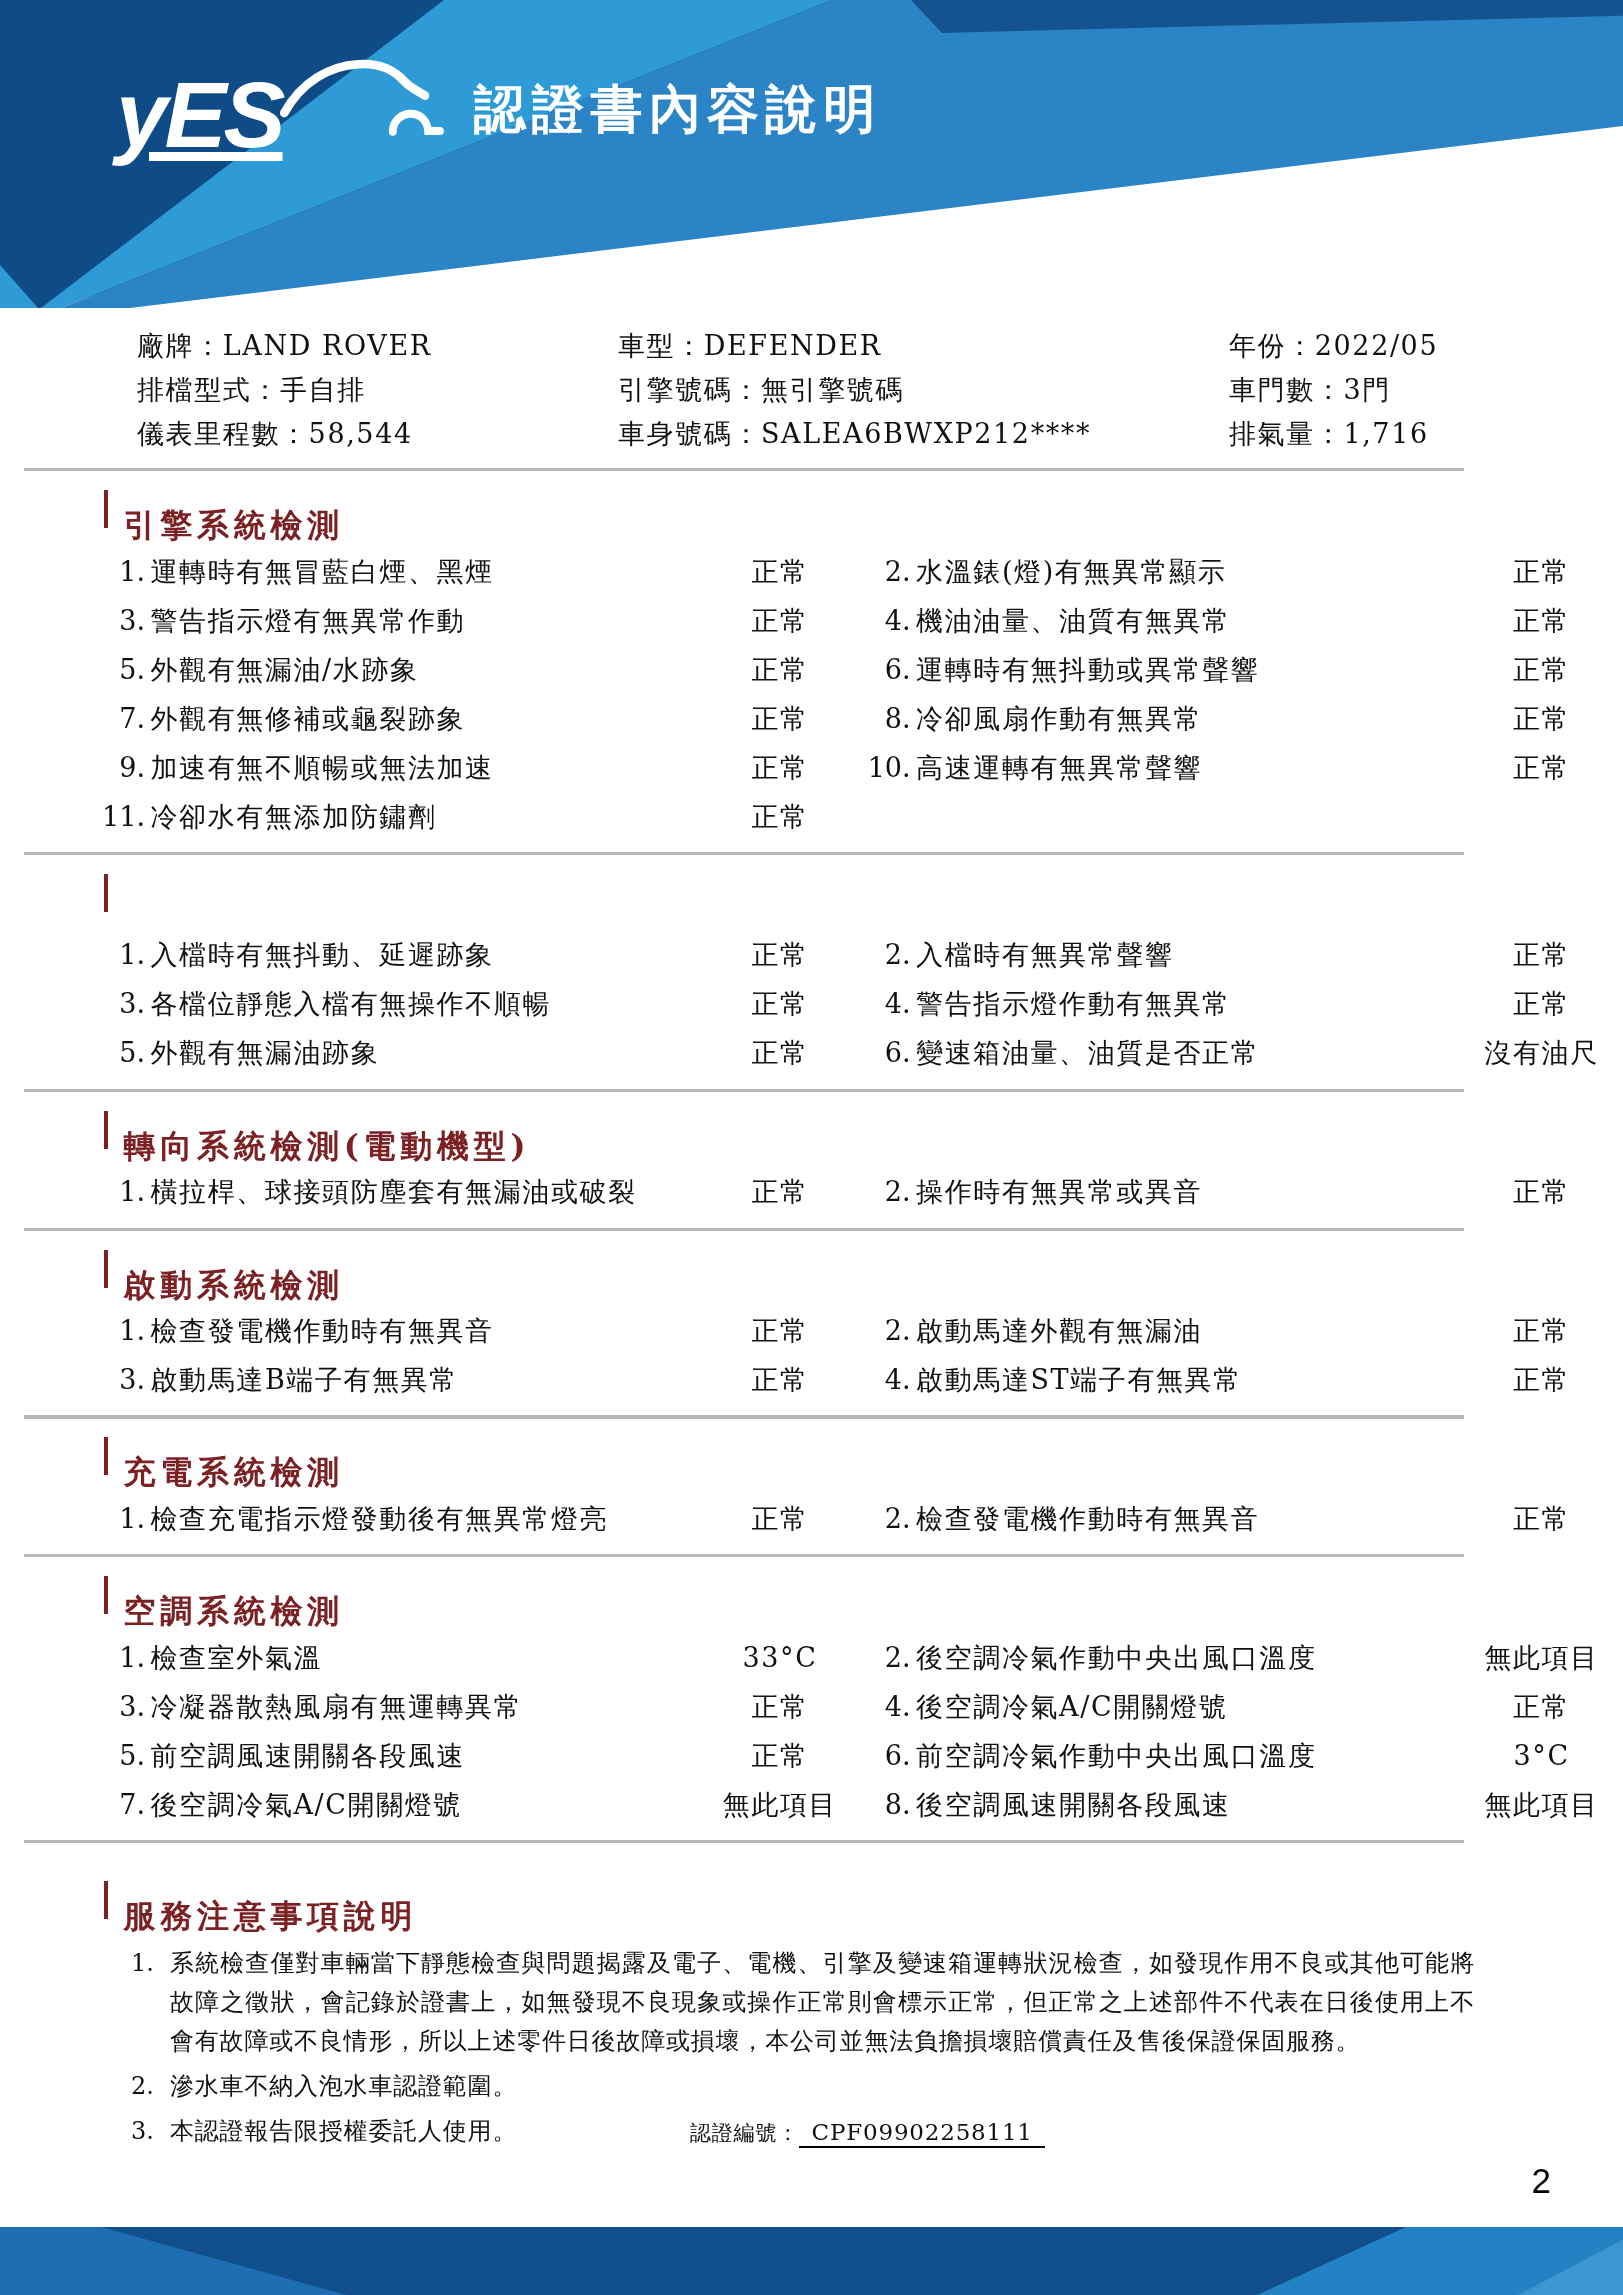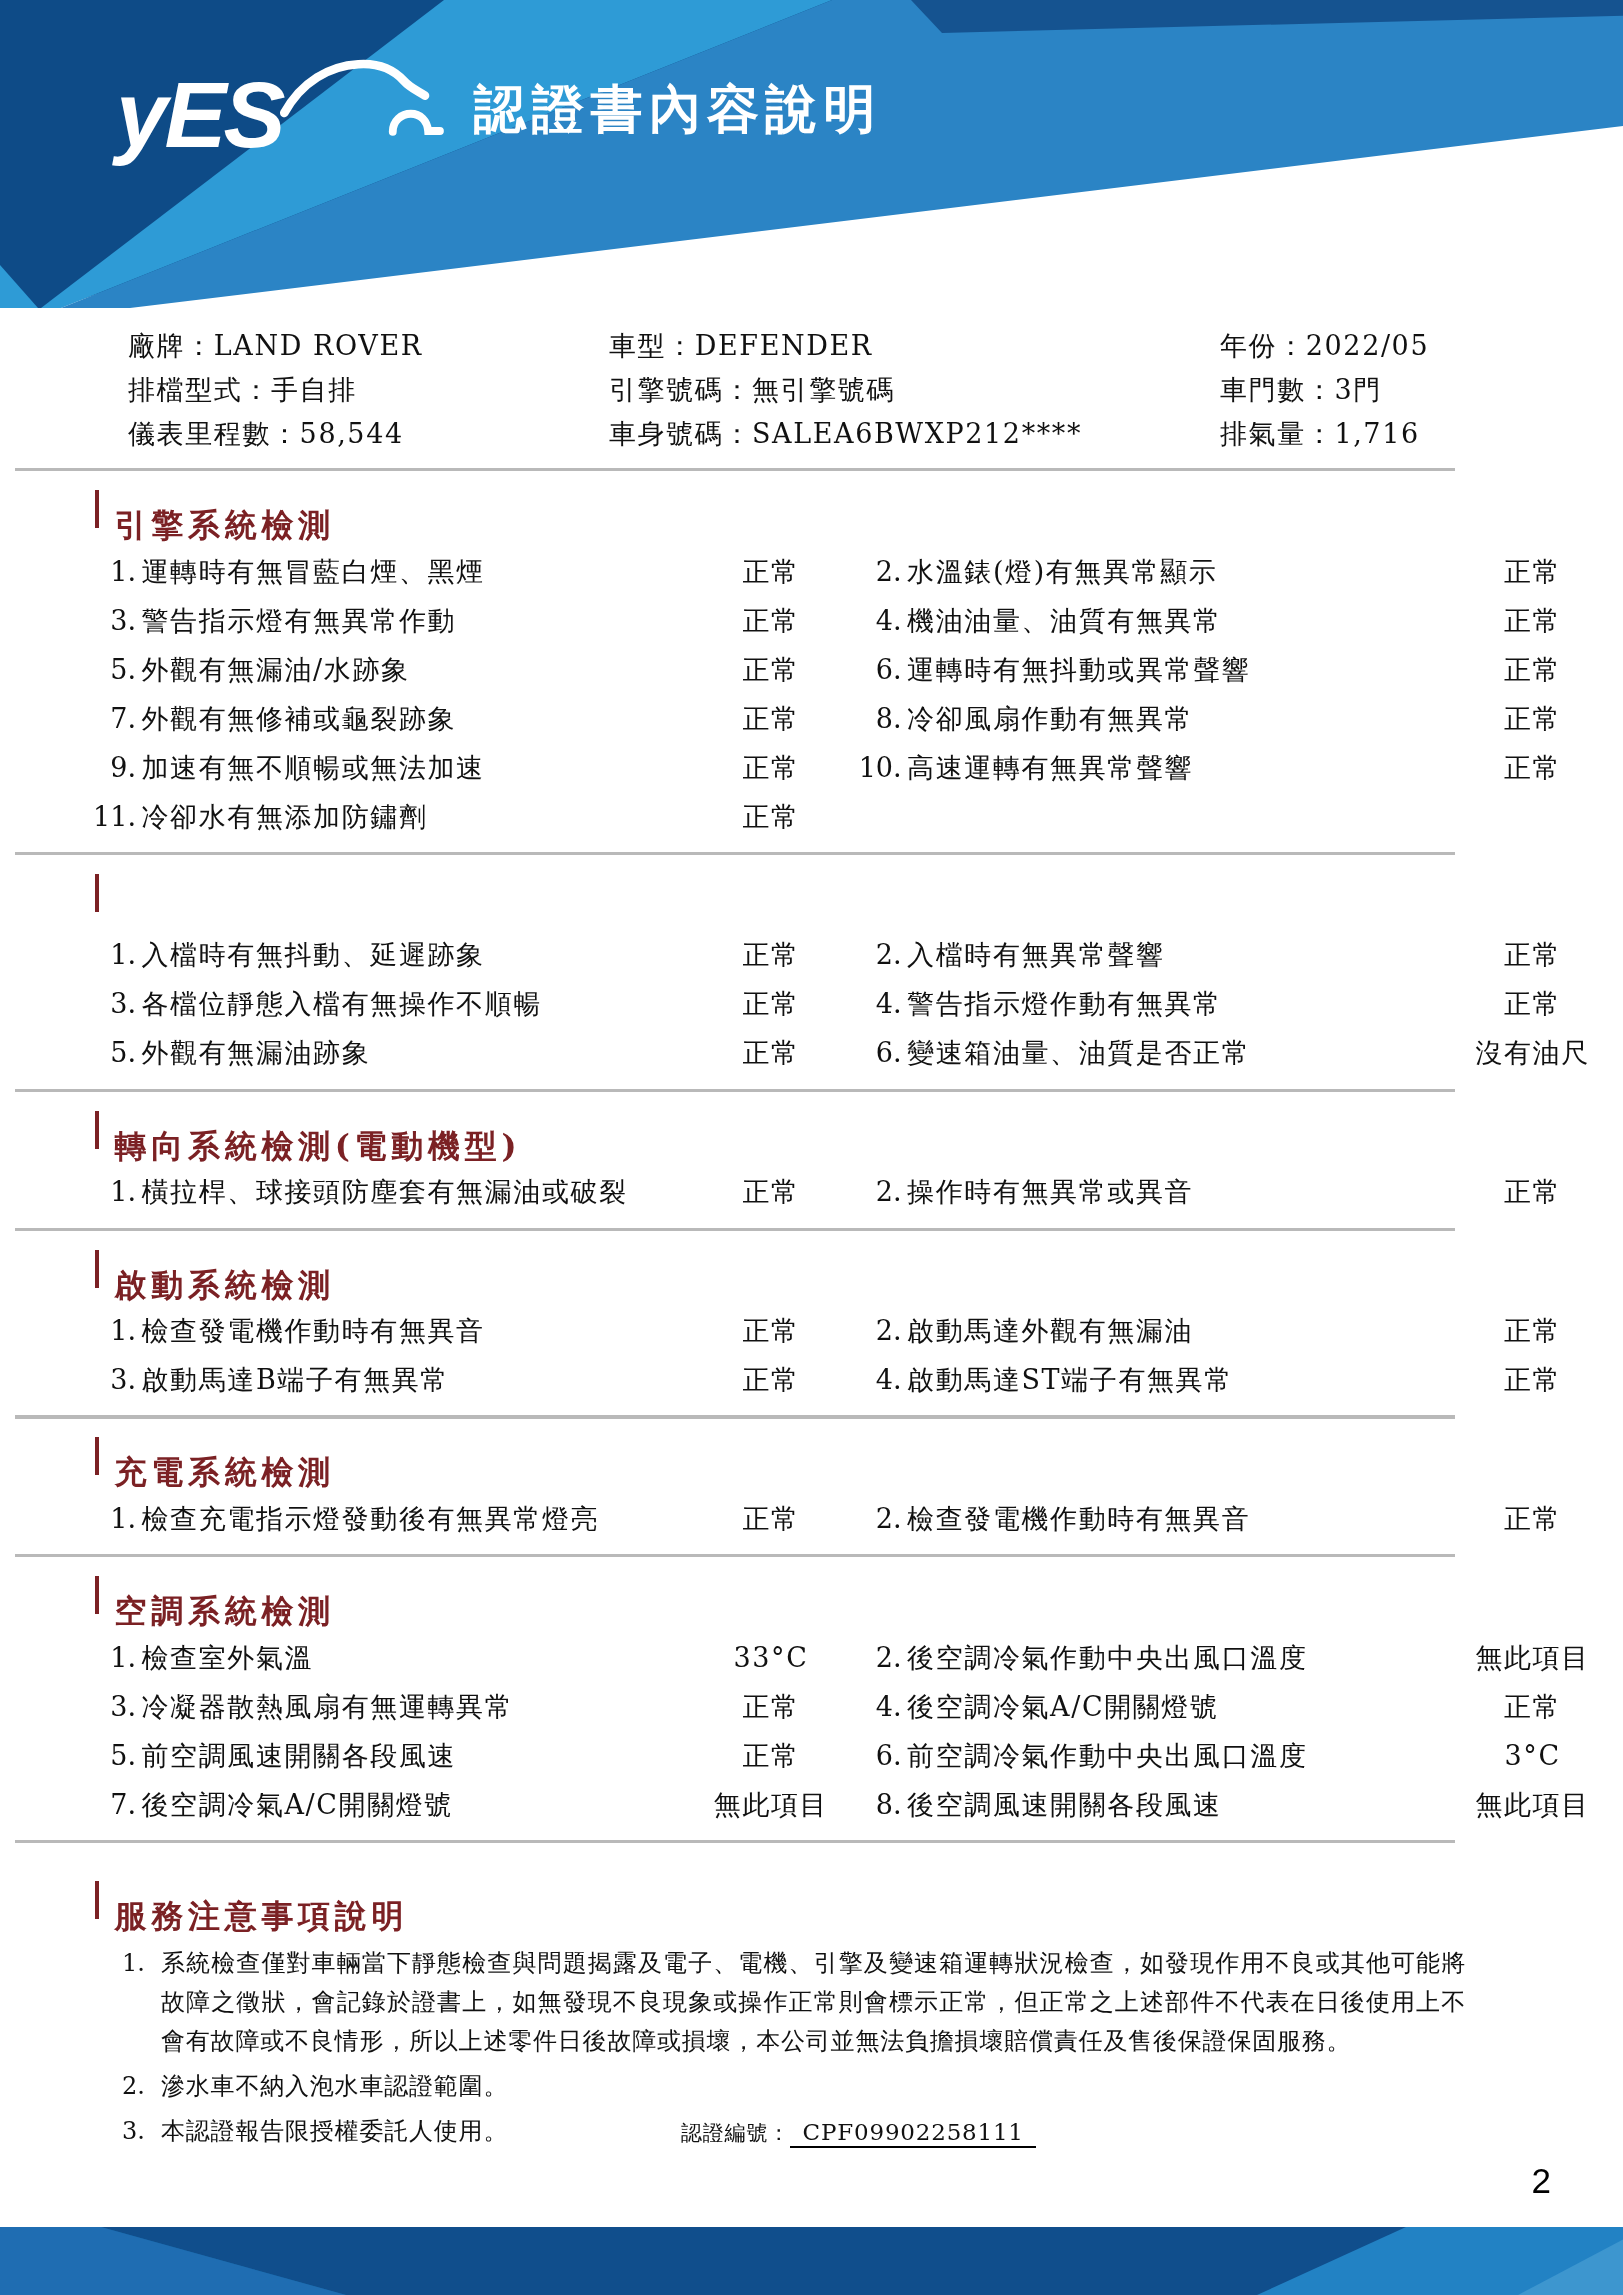--- a/index.html
+++ b/index.html
@@ -9,27 +9,27 @@
   
   .hdr{position:absolute;top:0;left:0;width:1623px;height:308px;background:#fff;overflow:hidden;}
   .hdr .shape{position:absolute;inset:0;}
   .hdr-navy   {background:#0E4B87;clip-path:polygon(0 0,990px 0,55px 308px,0 308px);}
   .hdr-light  {background:#2E9BD6;clip-path:polygon(444px 0,832px 0,61px 308px,41px 308px);}
   .hdr-mid    {background:#2B84C5;clip-path:polygon(832px 0,1623px 0,1623px 126px,130px 308px,61px 308px);}
   .hdr-strip  {background:#155390;clip-path:polygon(911px 0,1623px 0,1623px 15.7px,942px 33px);}
   .hdr-corner {background:#2E9BD6;clip-path:polygon(0 265px,38px 308px,0 308px);}
   .logo-row{position:absolute;left:116px;top:69px;display:flex;align-items:center;}
   .logo-text{color:#fff;font-family:"Liberation Sans","DejaVu Sans",sans-serif;
-             font-weight:bold;font-style:italic;font-size:93px;letter-spacing:-3.1px;line-height:1;}
+             font-weight:bold;font-style:italic;font-size:93px;letter-spacing:-3.1px;line-height:1;text-decoration:underline;}
   .logo-car{margin-left:-4.7px;margin-top:-20.4px;}
   .hdr-title{color:#fff;font-family:"Liberation Sans","DejaVu Sans",sans-serif;
              font-weight:bold;font-size:52px;letter-spacing:6.3px;margin-left:27px;margin-top:-11px;}
 
   
-  .content{position:absolute;top:308px;left:4px;width:1462px;}
+  .content{position:absolute;top:308px;left:13px;width:1462px;}
 
   .veh-grid{display:grid;grid-template-columns:481px 611px auto;padding:15.7px 0 0 124px;}
   .veh-cell{font-size:27px;line-height:44px;letter-spacing:1.6px;white-space:nowrap;}
 
   .divider{height:3.1px;background:#B9B9B9;margin:12.6px 11px 0 11px;}
 
   .section{padding-top:17.3px;}
   .stitle-row{display:flex;align-items:center;margin-left:91px;height:41px;}
   .sbar{width:3.9px;height:38px;background:#7B2124;margin-right:15.7px;flex:none;}
   .stitle-text{color:#7B2124;font-size:32px;font-weight:bold;letter-spacing:4.7px;white-space:nowrap;margin-top:34px;}

